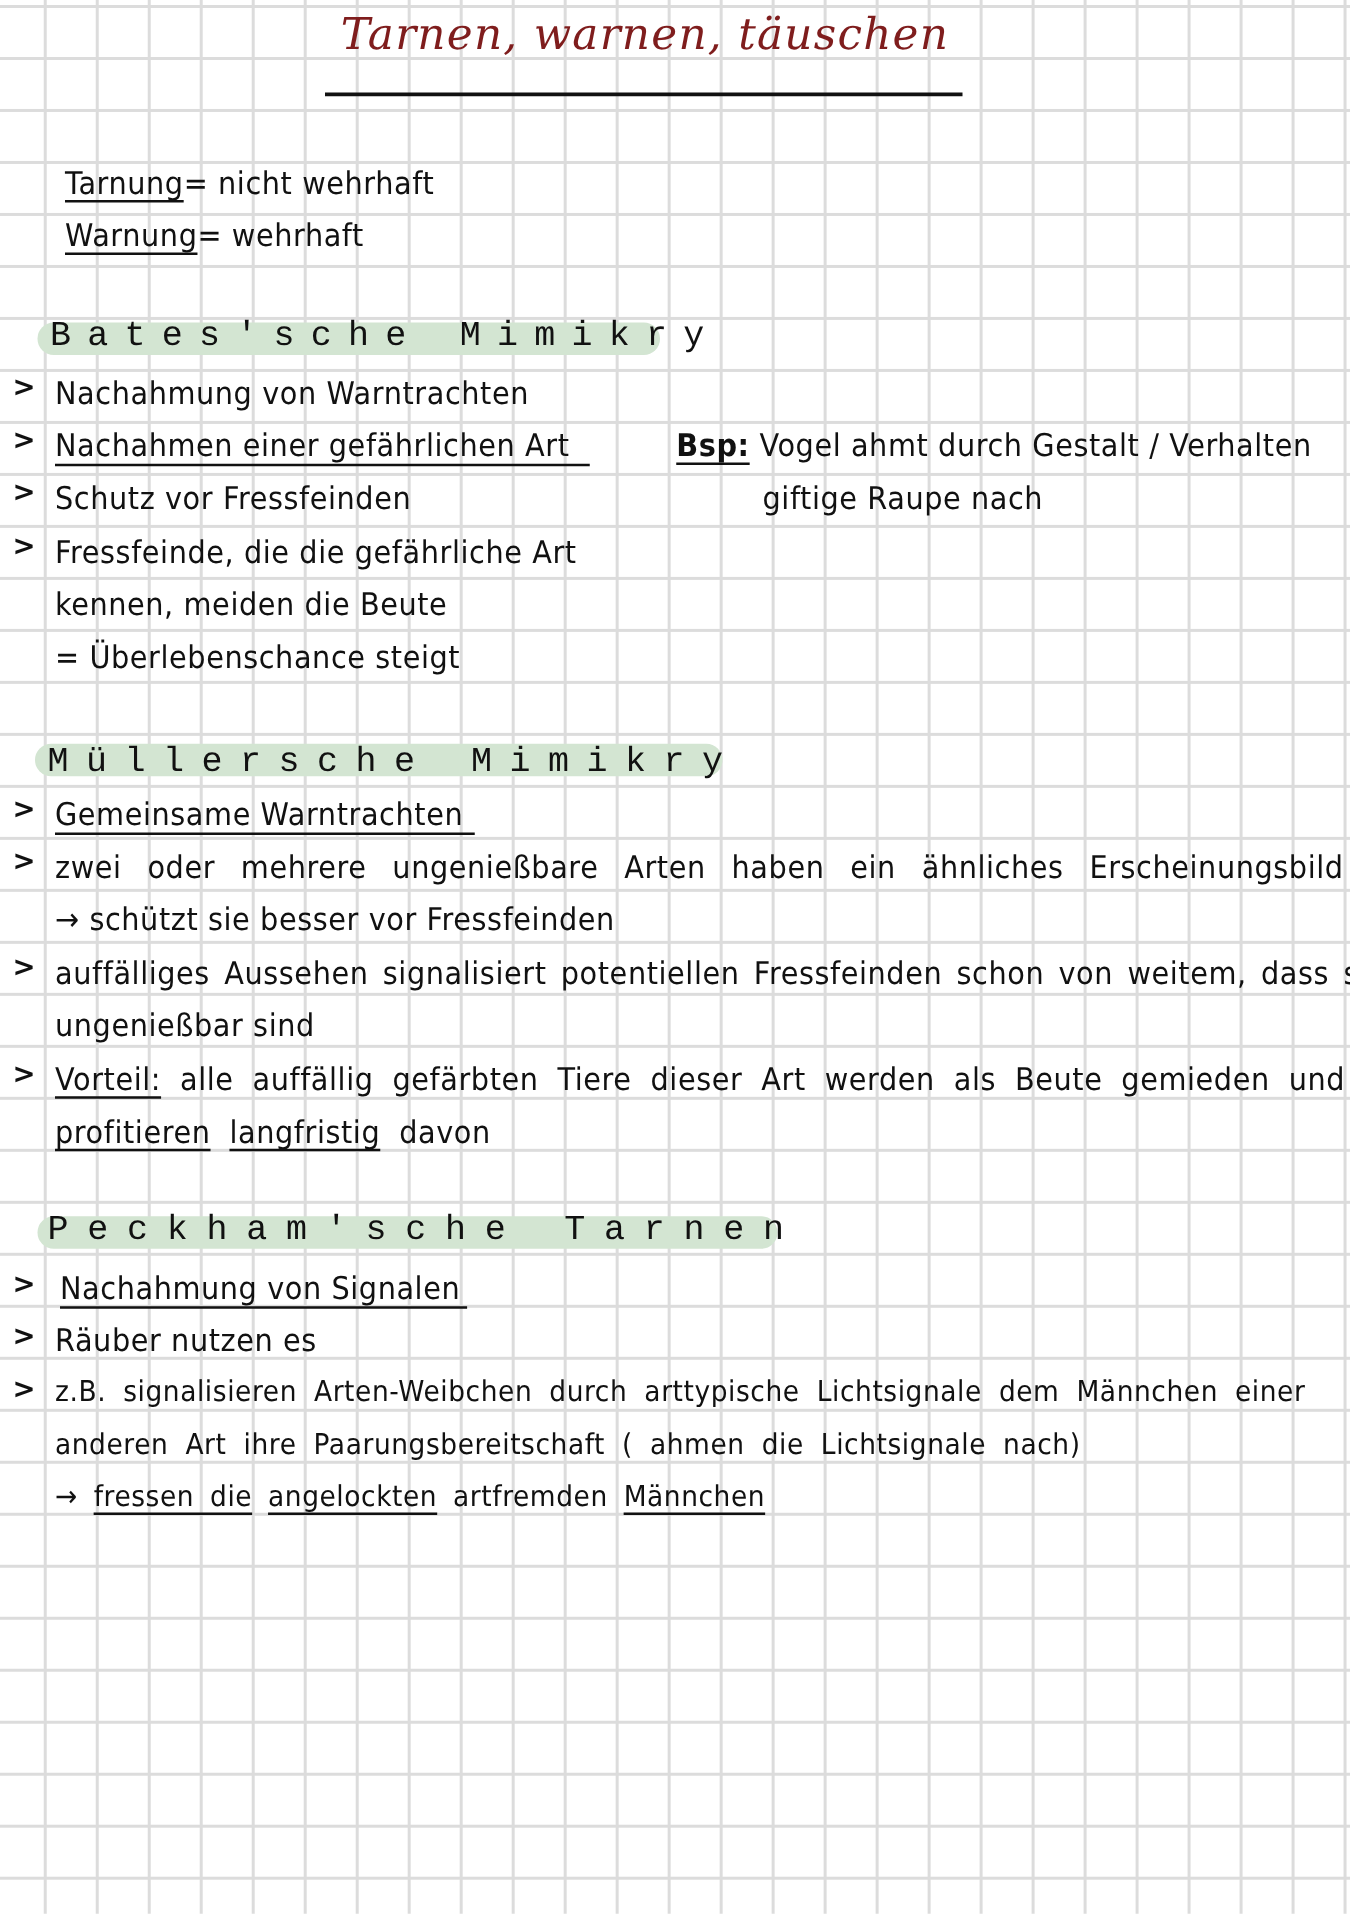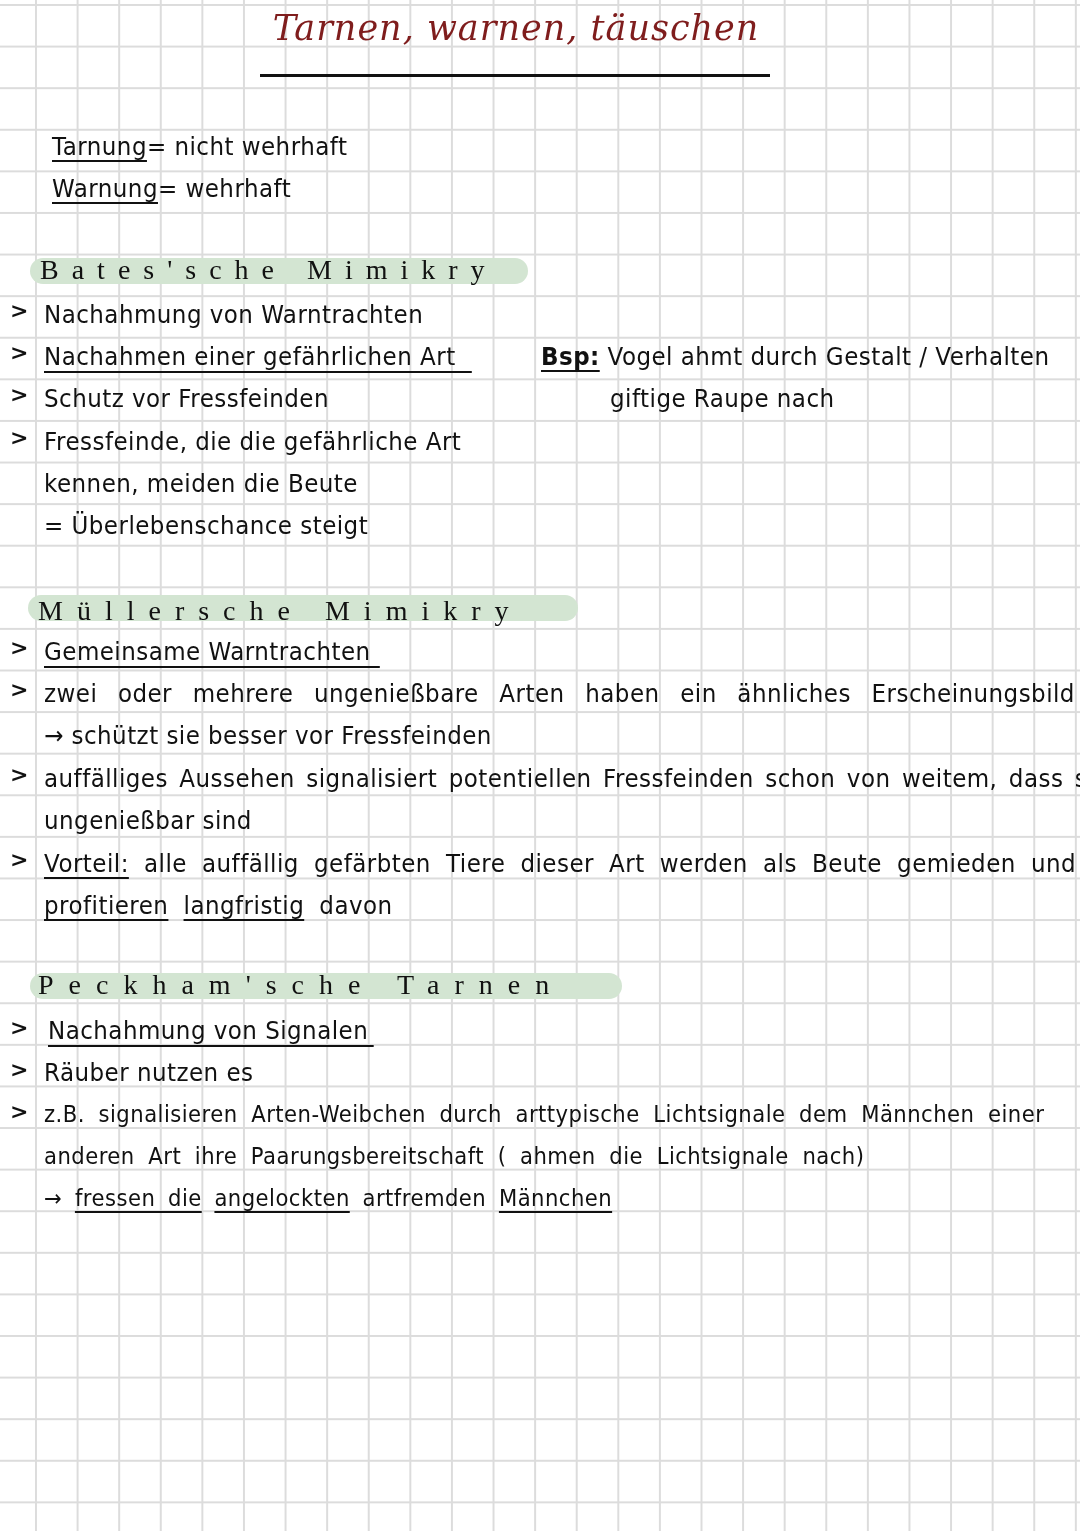--- a/index.html
+++ b/index.html
@@ -22,21 +22,21 @@
   }
   .title-rule { left: 260px; top: 74px; width: 510px; height: 3px; background: #111; }
   .hw { font-size: 25px; font-family: "DejaVu Sans", sans-serif; letter-spacing: 0.5px; transform: scaleX(0.92); transform-origin: left center; }
   .hw-small { font-size: 23px; }
   .u { text-decoration: underline; text-decoration-thickness: 2px; text-underline-offset: 5px; }
   .bullet { font-size: 22px; font-weight: bold; left: 10px; }
   .hl {
     background: #d3e5d2; border-radius: 14px; height: 26px;
   }
   .heading {
-    font-size: 28px; letter-spacing: 13px; font-family: Liberation Serif, serif;
+    font-size: 28px; letter-spacing: 13px; font-family: Liberation Mono, monospace;
   }
 </style>
 </head>
 <body>
 
 <div class="abs title">Tarnen, warnen, täuschen</div>
 <div class="abs title-rule"></div>
 
 <div class="abs hw" style="left:52px; top:132px;">
   <span class="u">Tarnung</span><span>= nicht wehrhaft</span>

